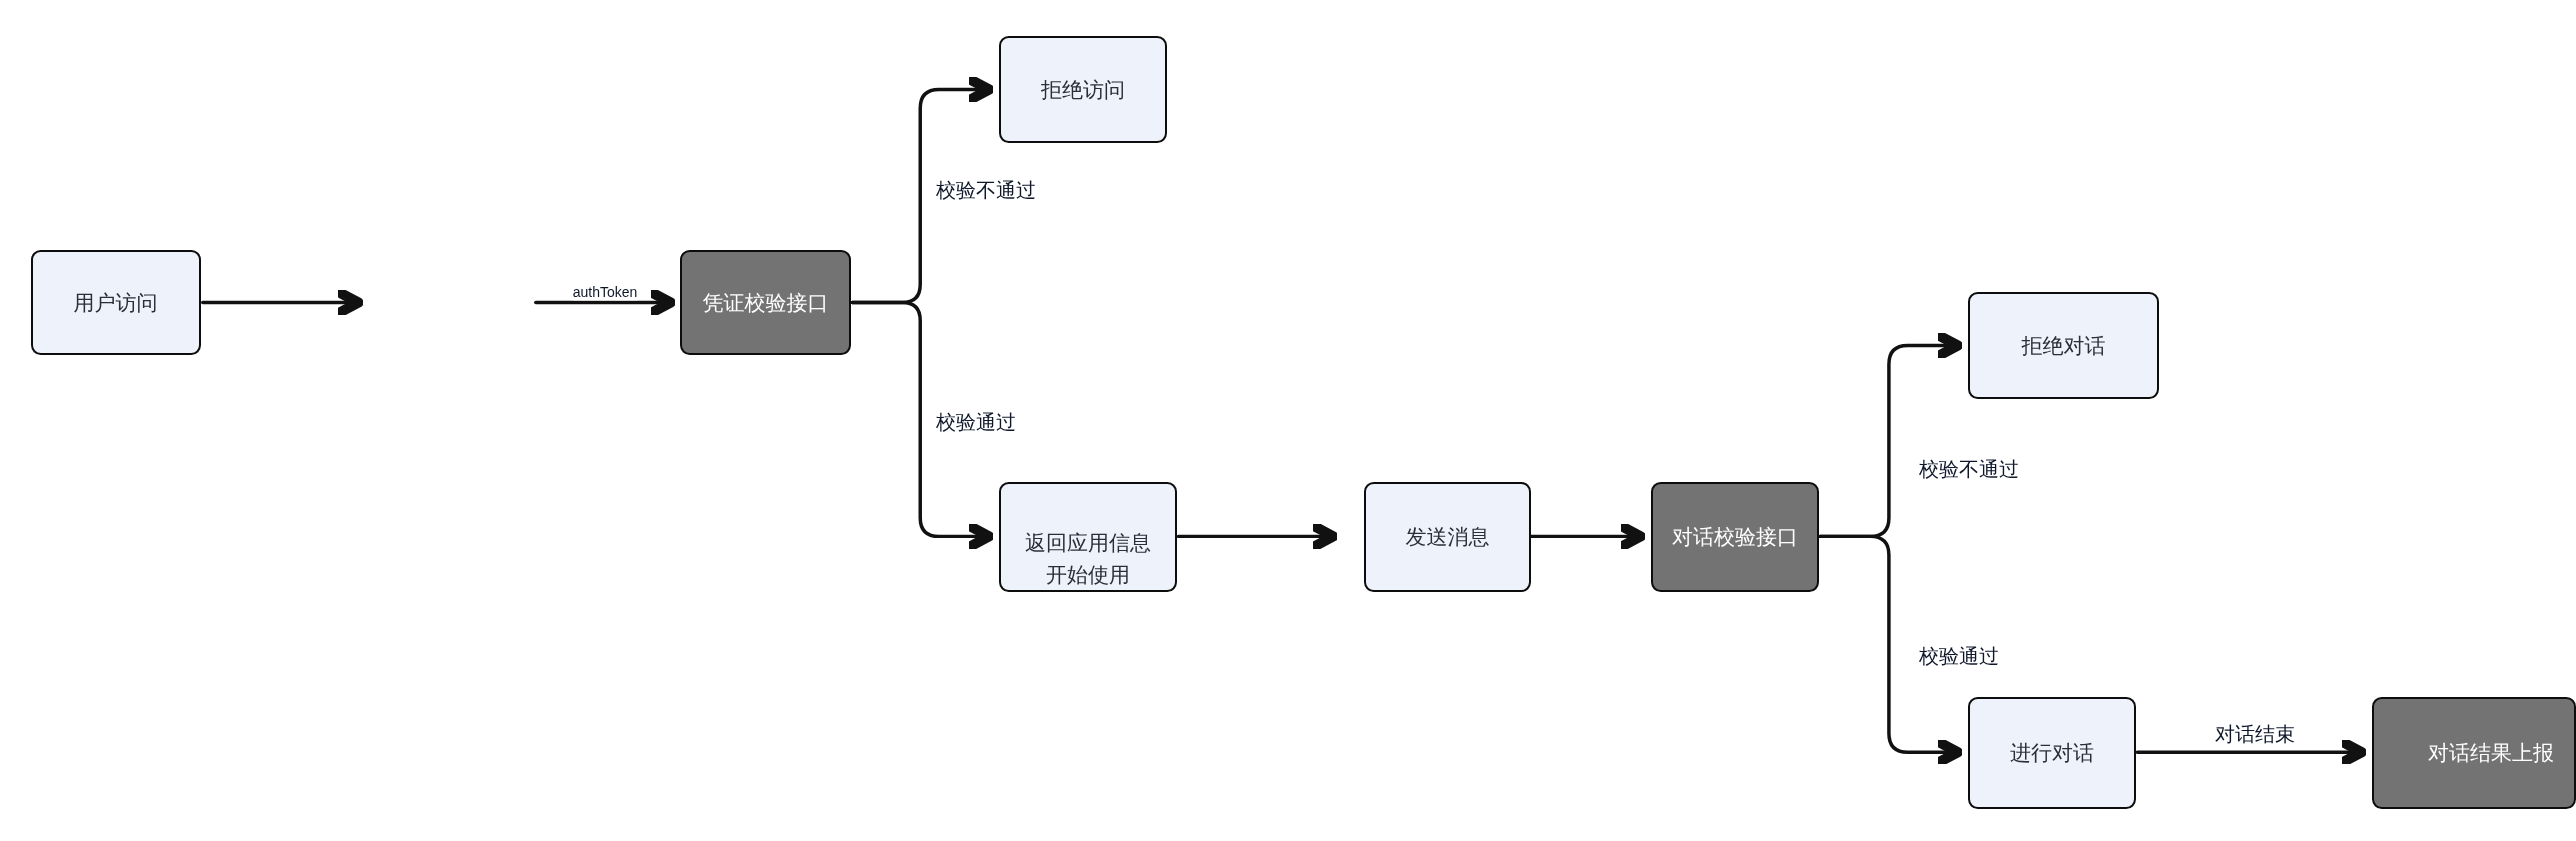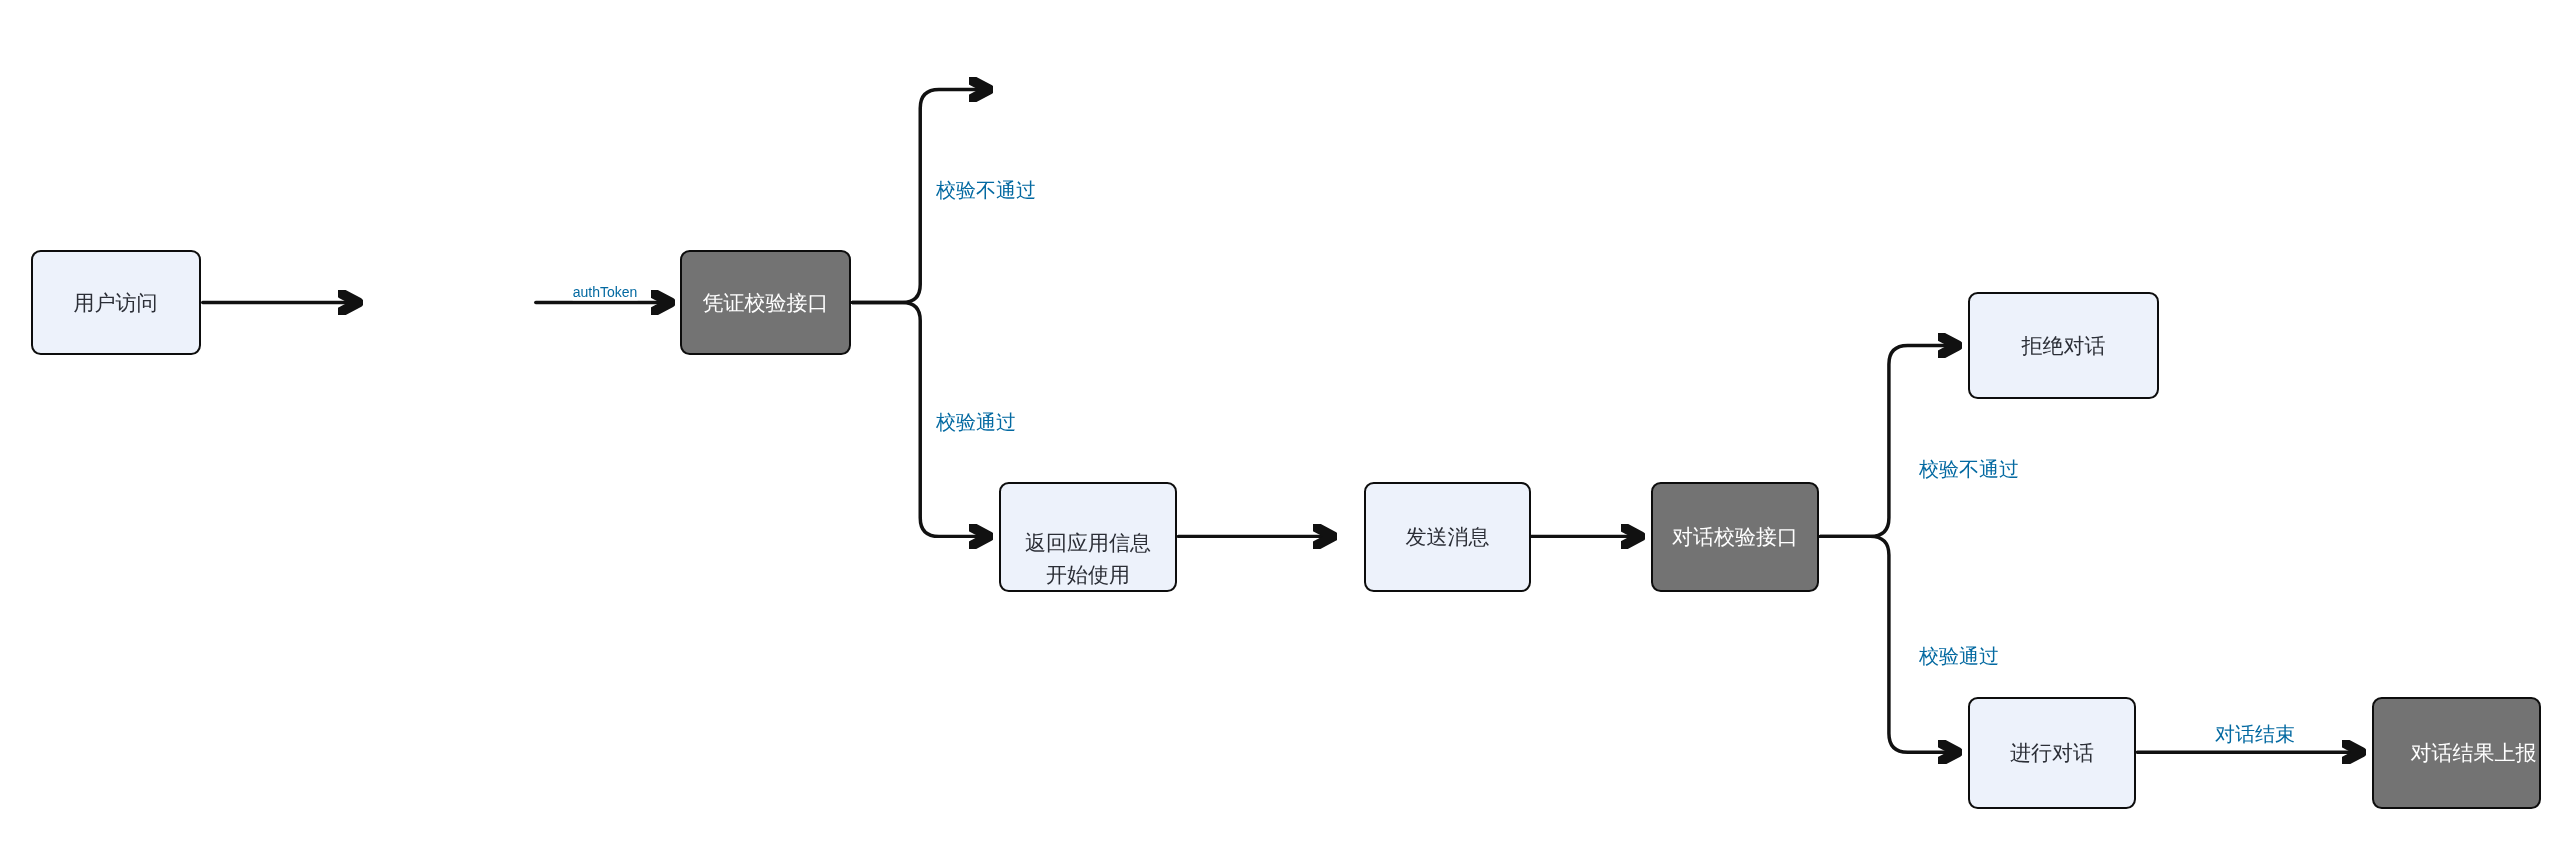--- a/index.html
+++ b/index.html
@@ -24,21 +24,21 @@
     justify-content: center;
     text-align: center;
     color: #2b2e36;
     font-size: 21px;
     line-height: 1.5;
   }
   .node span { white-space: pre-line; }
   .node.accent { background: #737373; color: #ffffff; }
   .edge-label {
     position: absolute;
-    color: #0369a1;
+    color: #0f172a;
     font-size: 20px;
     white-space: nowrap;
     background: #ffffff;
     line-height: 1.1;
   }
   .edge-label.centered { transform: translate(-50%, -50%); }
 </style>
 </head>
 <body>
 
@@ -63,20 +63,23 @@
 
   <div class="node" style="left:30.5px; top:250px; width:170px; height:105px;">
     <span>用户访问</span>
   </div>
 
 
   <div class="node accent" style="left:680px; top:250px; width:171px; height:105px;">
     <span>凭证校验接口</span>
   </div>
 
+  <div class="node" style="left:999px; top:36px; width:168px; height:107px;">
+    <span>拒绝访问</span>
+  </div>
 
   <div class="node" style="left:999px; top:482px; width:178px; height:110px;align-items:flex-end;">
     <span>返回应用信息
 开始使用</span>
   </div>
 
   <div class="node" style="left:1344px; top:482px; width:167px; height:110px;margin-left:20px;">
     <span>发送消息</span>
   </div>
 
@@ -85,21 +88,21 @@
   </div>
 
   <div class="node" style="left:1968px; top:292px; width:191px; height:107px;">
     <span>拒绝对话</span>
   </div>
 
   <div class="node" style="left:1968px; top:697px; width:168px; height:112px;text-align:right;">
     <span>进行对话</span>
   </div>
 
-  <div class="node accent" style="left:2372px; top:697px; width:169px; height:112px;padding-left:34px;">
+  <div class="node accent" style="left:2372px; top:697px; width:204px; height:112px;padding-left:34px;">
     <span>对话结果上报</span>
   </div>
 
   <div class="edge-label centered" style="left:605px; top:293px; font-size:14px;">authToken</div>
 
   <div class="edge-label" style="left:936px; top:179px;">校验不通过</div>
 
   <div class="edge-label" style="left:936px; top:411px;">校验通过</div>
 
   <div class="edge-label" style="left:1919px; top:458px;">校验不通过</div>

